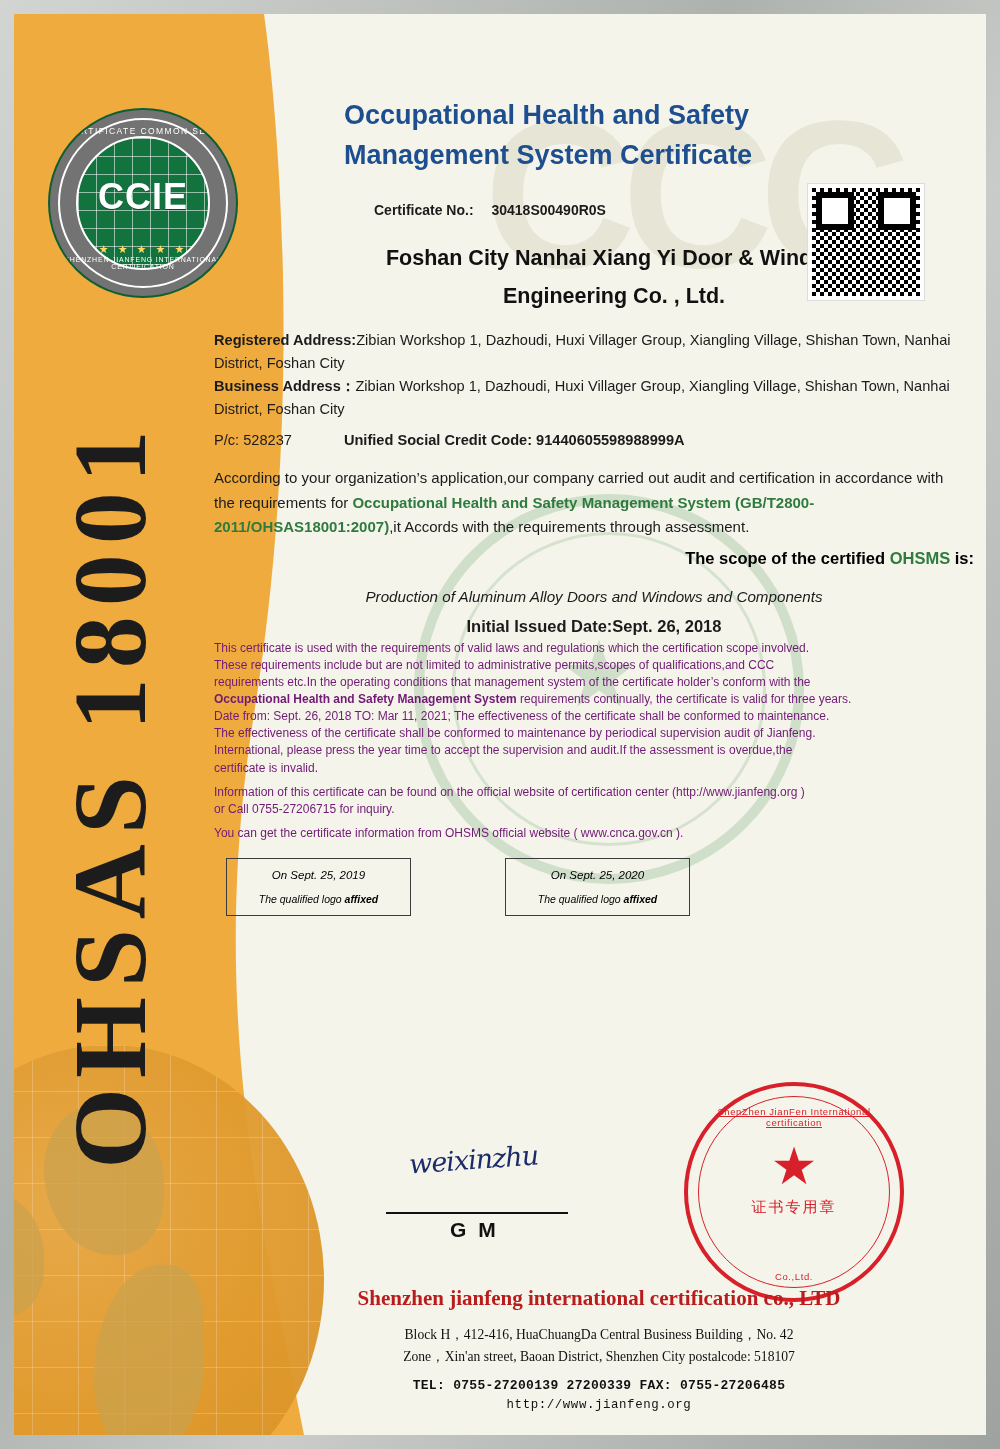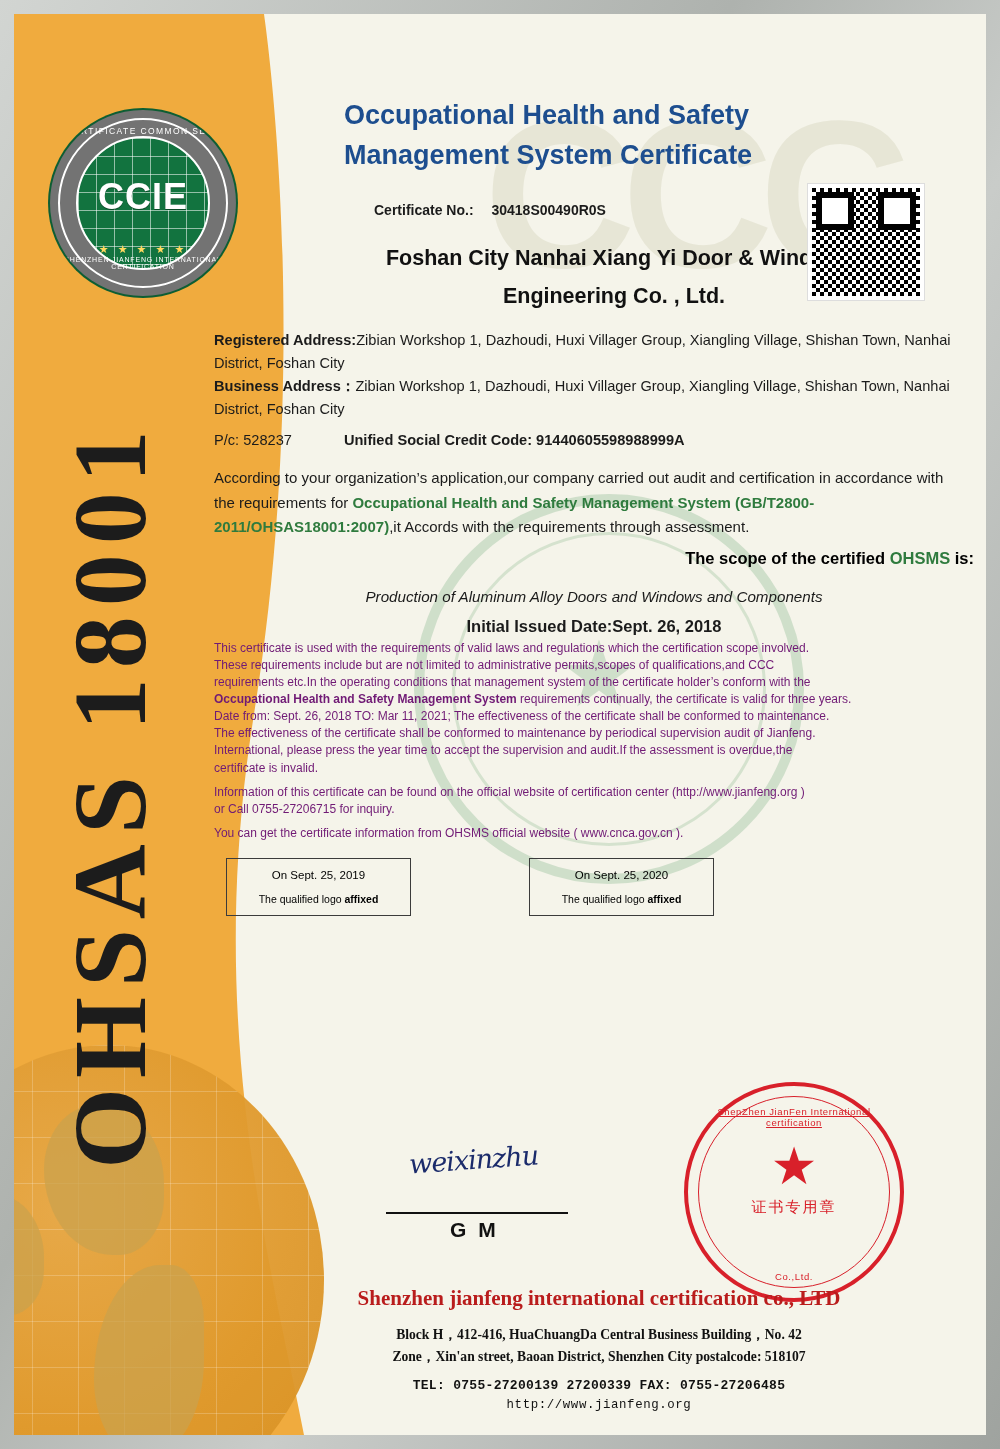--- a/index.html
+++ b/index.html
@@ -287,22 +287,23 @@
     line-height: 1.42;
     color: #701a75;
     padding-right: 16px;
   }
   .fineprint b { font-weight: bold; }
   .fineprint p { margin: 0; }
   .fineprint .gap { margin-top: 7px; }
   .stamp-boxes {
     margin-top: 16px;
     display: flex;
-    gap: 118px;
+    gap: 94px;
     padding-left: 12px;
+    font-style: italic;
   }
   .stamp-box {
     width: 175px;
     border: 1px solid #3b3b3b;
     padding: 10px 4px 10px 4px;
     text-align: center;
     background: transparent;
   }
   .stamp-box .d1 { font-size: 11.5px; }
   .stamp-box .d2 { font-size: 10.5px; margin-top: 12px; }
@@ -387,21 +388,21 @@
   .footer .org {
     font-family: "Liberation Serif", serif;
     font-size: 21px;
     font-weight: bold;
     color: #b91c1c;
   }
   .footer .addr {
     margin-top: 13px;
     font-family: "Liberation Serif", serif;
     font-size: 13.6px;
-    font-weight: bold;
+    font-weight: normal;
     line-height: 1.6;
     color: #111;
   }
   .footer .tel {
     margin-top: 10px;
     font-family: "Liberation Mono", monospace;
     font-size: 13px;
     font-weight: bold;
     letter-spacing: .3px;
     color: #111;

